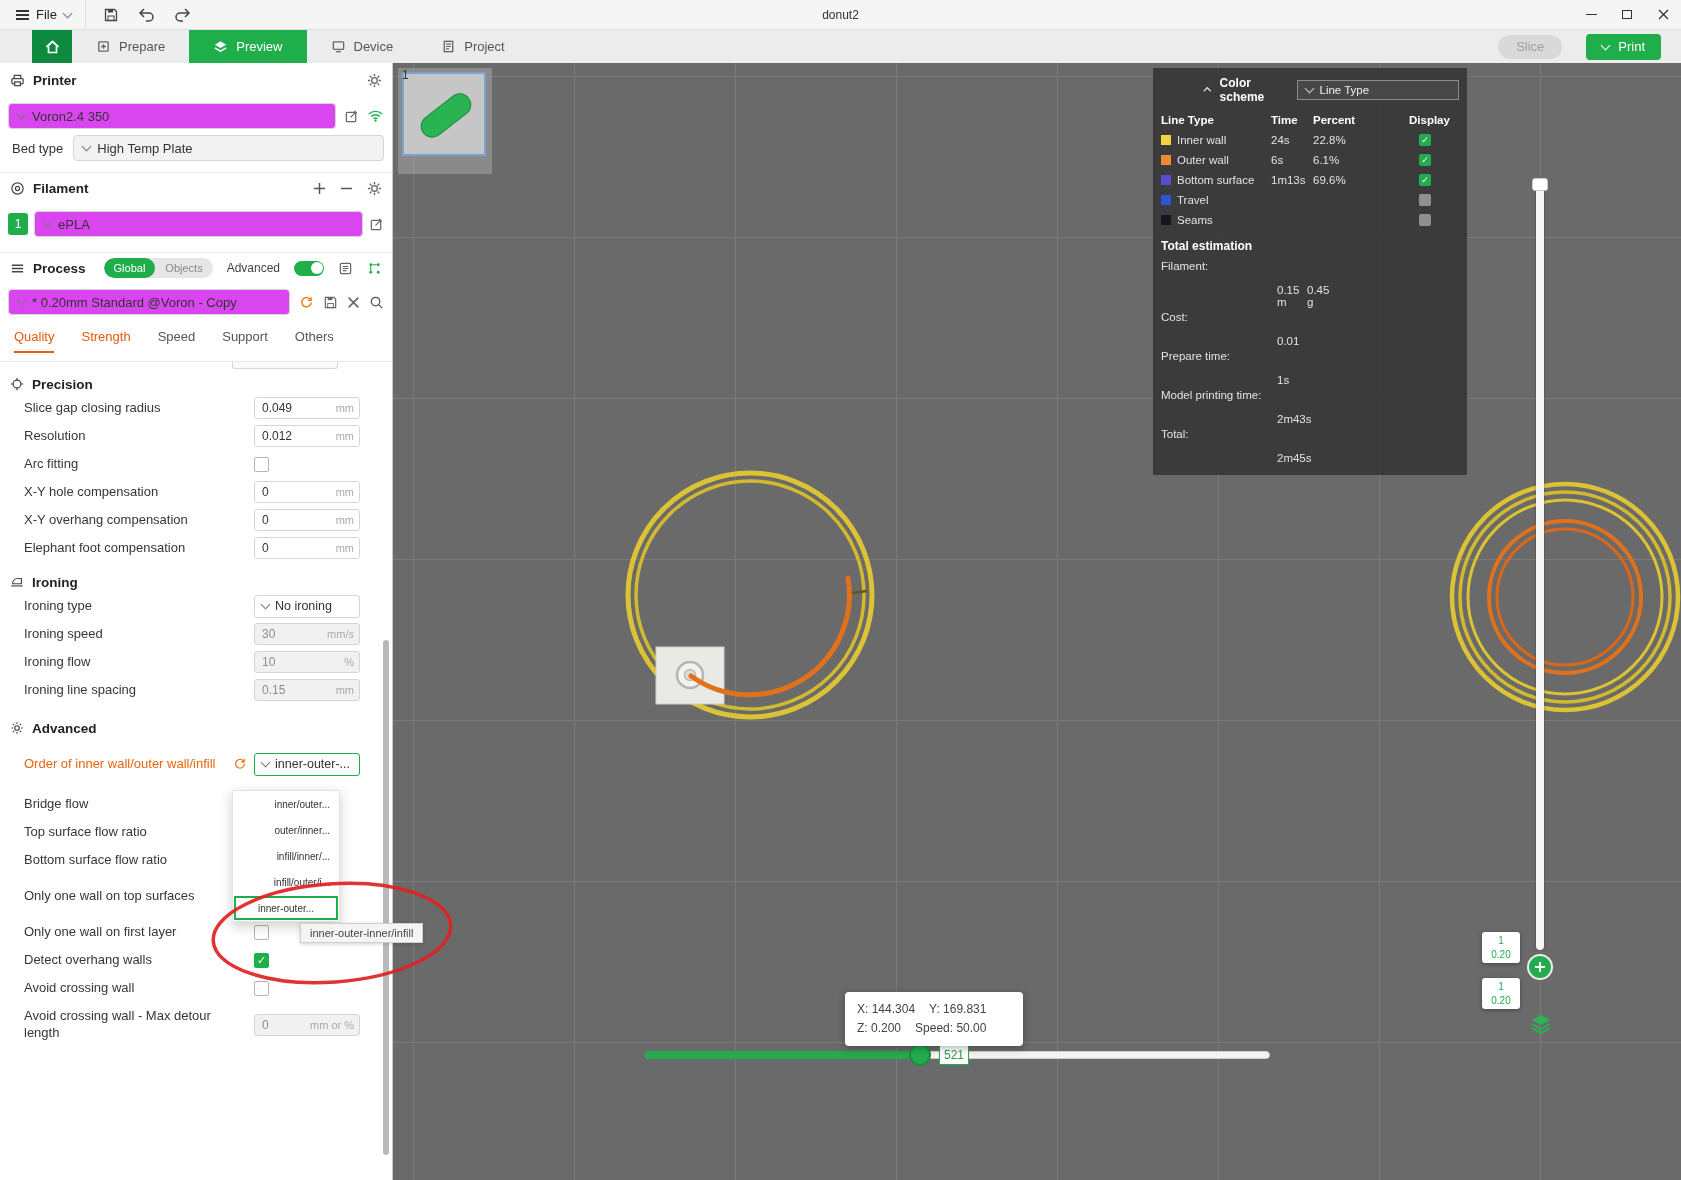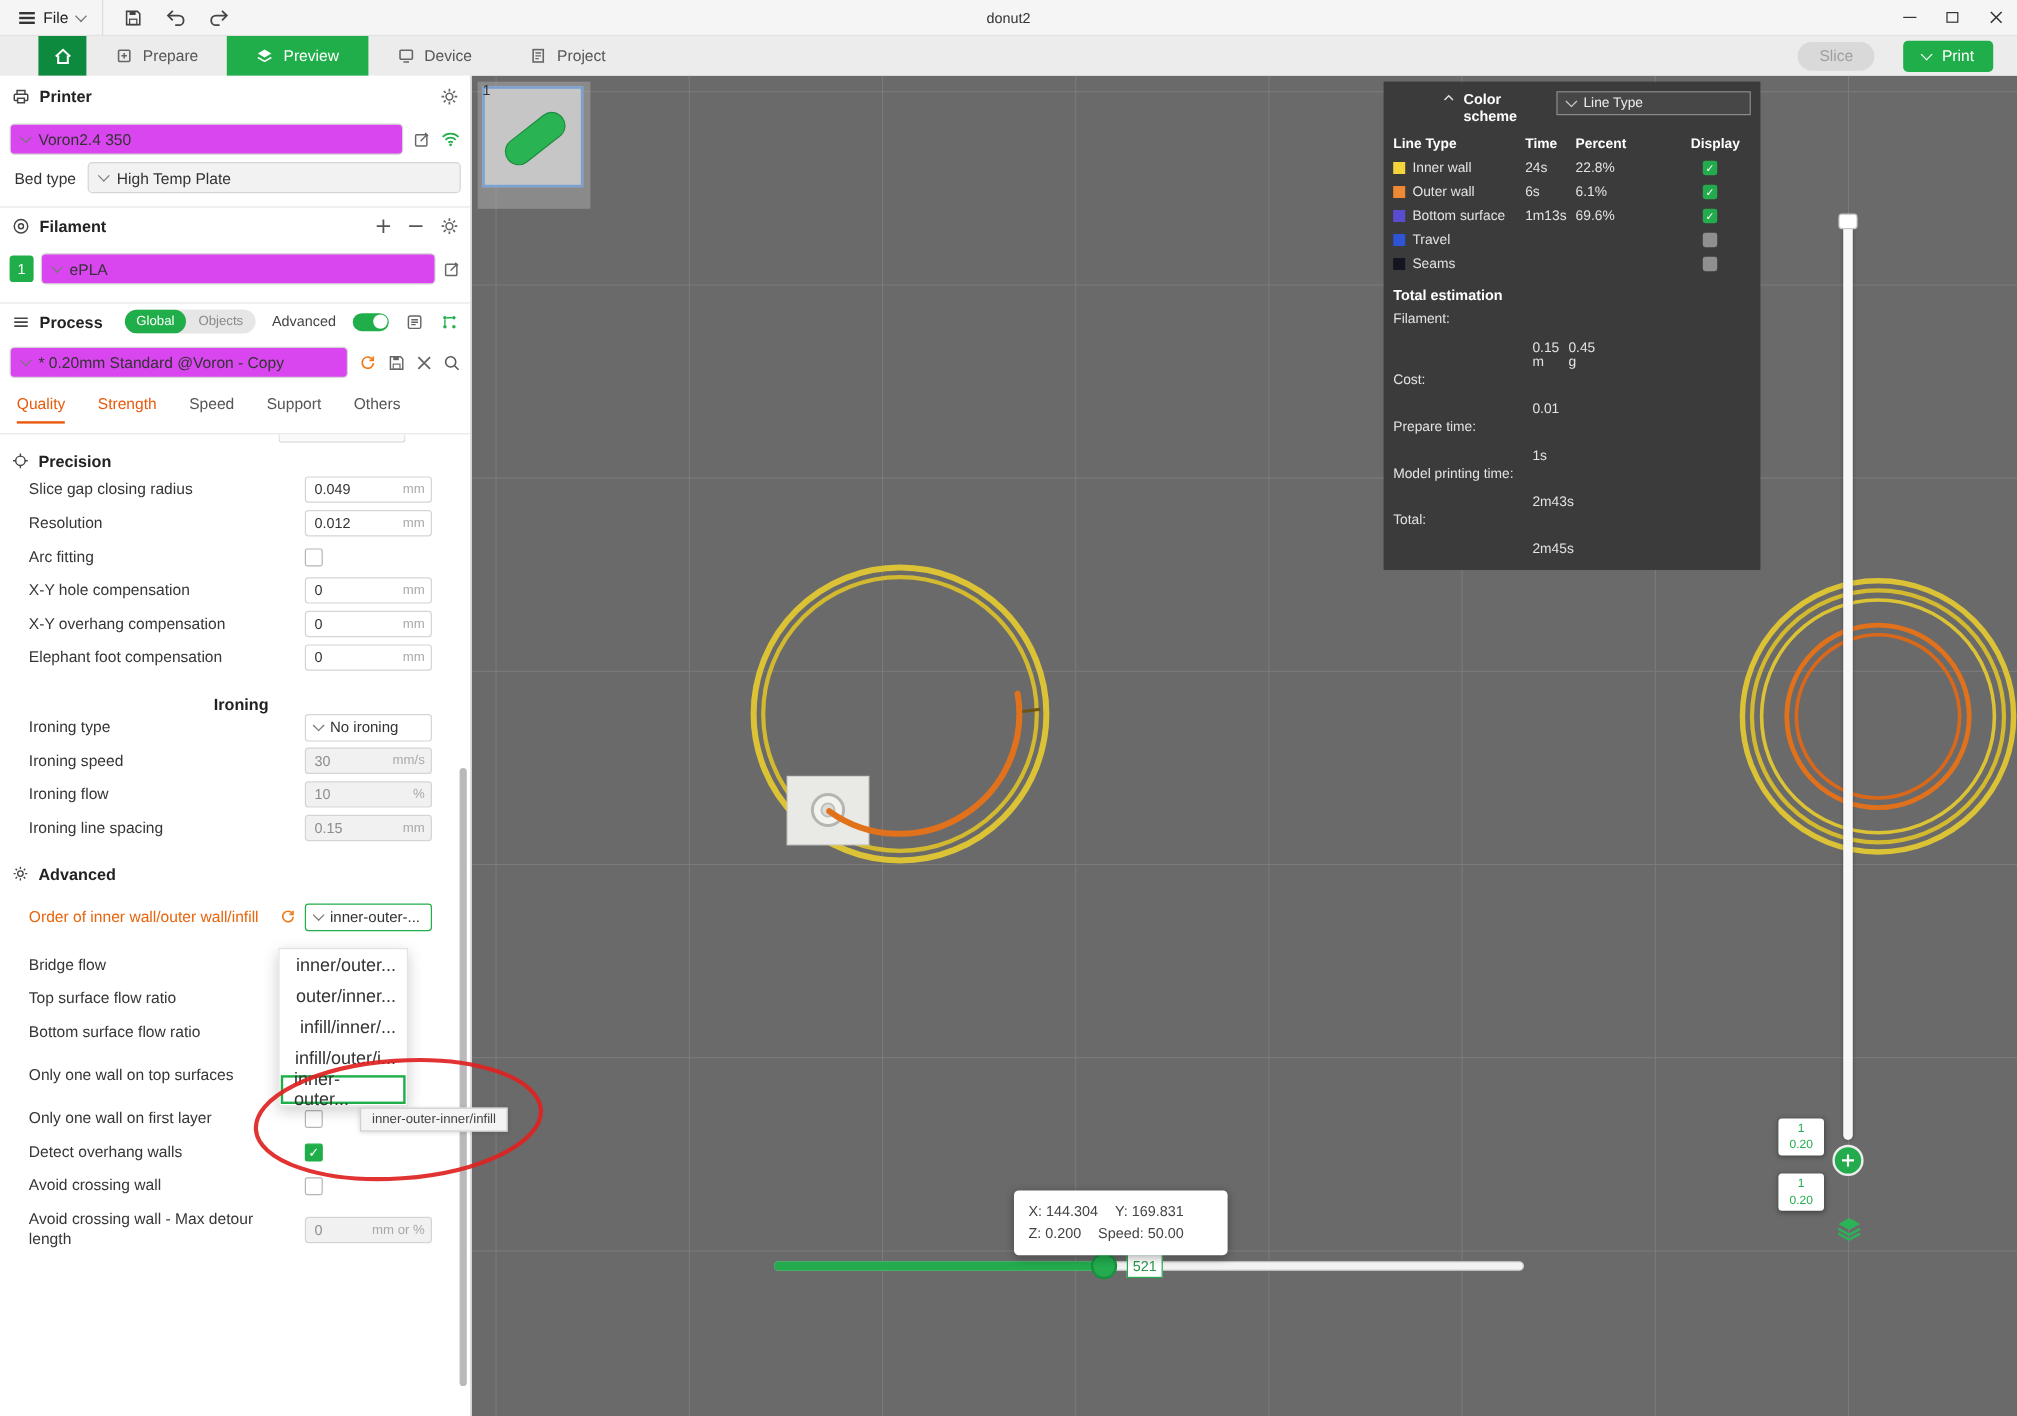--- a/index.html
+++ b/index.html
@@ -55,58 +55,58 @@
   .preset-row { display:flex; align-items:center; gap:9px; margin:6px 8px 0; }
   .preset-combo { flex:1; }
   .proc-tabs { display:flex; gap:27px; margin:14px 0 0 14px; height:24px; }
   .proc-tab { font-size:13px; color:#555; padding-bottom:5px; }
   .proc-tab.modified { color:#e85a0d; }
   .proc-tab.active { color:#e85a0d; border-bottom:2px solid #e85a0d; }
 
   .settings { position:relative; margin-top:8px; border-top:1px solid #e7e7e7; height:820px; overflow:hidden; }
   .clipped-input { position:absolute; top:0; left:232px; width:106px; height:7px; border:1px solid #d8d8d8; border-top:none; border-radius:0 0 3px 3px; background:#fafafa; }
   .set-head { display:flex; align-items:center; gap:8px; padding-left:10px; height:20px; margin-top:12px; }
-  .set-head.m10 { margin-top:10px;flex-direction:column; } .set-head.m14 { margin-top:14px; }
+  .set-head.m10 { margin-top:10px; } .set-head.m14 { margin-top:14px; }
   .prow { display:flex; align-items:center; min-height:28px; padding:0 32px 0 24px; }
   .prow.h52 { min-height:52px; } .prow.h44 { min-height:44px; } .prow.h46 { min-height:46px; }
   .plabel { flex:1; font-size:13px; color:#363636; line-height:1.3; padding-right:8px; }
   .plabel.orange { color:#e8650d; }
   .pctrl { width:106px; flex:none; position:relative; display:flex; align-items:center; }
   .pinput { width:100%; height:22px; border:1px solid #d5d5d5; border-radius:3px; font-size:12px; color:#333; padding:0 28px 0 7px; display:flex; align-items:center; background:#fff; }
   .pinput.disabled { background:#f1f1f1; color:#8d8d8d; }
   .punit { position:absolute; right:6px; top:50%; transform:translateY(-50%); font-size:11px; color:#a9a9a9; }
   .pcombo { width:100%; height:23px; border:1px solid #d5d5d5; border-radius:3px; background:#fff; display:flex; align-items:center; gap:6px; padding:0 7px; font-size:12.5px; color:#333; white-space:nowrap; overflow:hidden; }
   .pcombo.green { border-color:#1fae49; }
   .cb { width:15px; height:15px; border:1px solid #b5b5b5; border-radius:2px; background:#fff; }
   .cb.on { background:#1fae49; border-color:#1fae49; position:relative; }
   .cb.on::after { content:"✓"; position:absolute; inset:0; color:#fff; font-size:11px; display:flex; align-items:center; justify-content:center; }
   .reset-icon { margin-right:7px; flex:none; }
   .sb-thumb { position:absolute; right:3px; top:577px; width:6px; height:515px; background:#b9b9b9; border-radius:3px; }
 
   
   .order-pop { position:absolute; left:232px; top:727px; width:108px; background:#fff; border:1px solid #e3e3e3; box-shadow:0 4px 12px rgba(0,0,0,.2); z-index:30; }
-  .order-item { height:26px; display:flex; align-items:center; justify-content:flex-end; padding:0 9px; font-size:15px; color:#333; }
+  .order-item { height:26px; display:flex; align-items:center; justify-content:flex-end; padding:0 9px; font-size:10px; color:#333;text-align:right; }
   .order-item.highlighted { height:24px; margin:1px; border:2px solid #1fae49; justify-content:center; }
   .order-tip { position:absolute; left:300px; top:860px; background:#f4f4f4; border:1px solid #cfcfcf; box-shadow:0 1px 4px rgba(0,0,0,.18); padding:3px 9px; font-size:11px; color:#444; white-space:nowrap; z-index:32; }
 
   
   .viewport { position:absolute; left:393px; top:63px; right:0; bottom:0; overflow:hidden;
     background-color:#6a6a6a;
     background-image:linear-gradient(#7b7b7b 1px, transparent 1px), linear-gradient(90deg,#7b7b7b 1px, transparent 1px);
     background-size:161px 161px; background-position:20px 13px; }
   .objects-svg { position:absolute; inset:0; }
 
   .plate-thumb-wrap { position:absolute; left:5px; top:5px; width:94px; height:106px; background:rgba(178,178,178,.45); padding:4px; }
   .plate-thumb { width:84px; height:84px; background:#c6c6c6; border:2px solid #78a1d4; position:relative; }
   .plate-num { position:absolute; top:0; left:4px; font-size:12px; color:#333; z-index:2; }
   .plate-shape { position:absolute; left:13px; top:30px; width:58px; height:23px; border-radius:12px; background:#2ab353; border:1px solid #1e8c40; transform:rotate(-38deg); }
 
   
   .legend { position:absolute; left:760px; top:5px; width:314px; background:rgba(56,56,56,.93); color:#e3e3e3; padding:5px 0 10px; }
-  .legend-head { display:flex; gap:7px; padding:3px 8px 6px;margin-left:41px; }
+  .legend-head { display:flex; align-items:center; gap:7px; padding:3px 8px 6px;margin-left:41px; }
   .legend-title { font-weight:bold; font-size:12px; color:#fff; }
   .legend-combo { margin-left:auto; width:182px; height:20px; border:1px solid #8b8b8b; background:#474747; display:flex; align-items:center; gap:7px; padding:0 8px; font-size:11.5px; color:#eee; }
   .legend-combo .chev { border-color:#ccc; }
   .legend-cols { display:grid; grid-template-columns:110px 42px 96px 1fr; padding:0 8px; height:20px; align-items:center; font-size:11.5px; font-weight:bold; color:#fff; }
   .legend-row { display:grid; grid-template-columns:16px 94px 42px 96px 1fr; padding:0 8px; height:20px; align-items:center; font-size:11.5px; }
   .legend-sq { width:10px; height:10px; }
   .lcheck { width:12px; height:12px; border-radius:2px; background:#8f8f8f; margin-left:10px; position:relative; }
   .lcheck.on { background:#23ab4e; }
   .lcheck.on::after { content:"✓"; position:absolute; inset:0; color:#fff; font-size:9px; display:flex; align-items:center; justify-content:center; }
   .tot-title { font-weight:bold; font-size:12px; color:#fff; padding:9px 8px 5px; }

